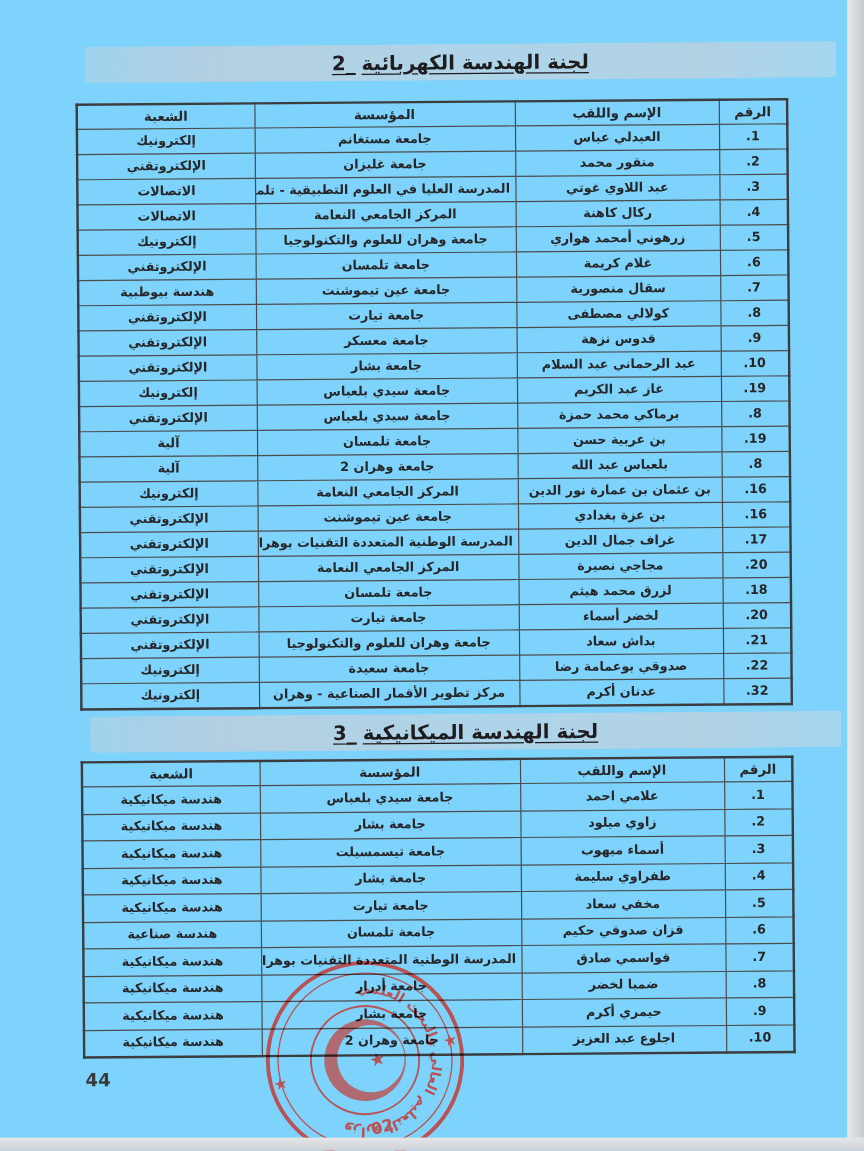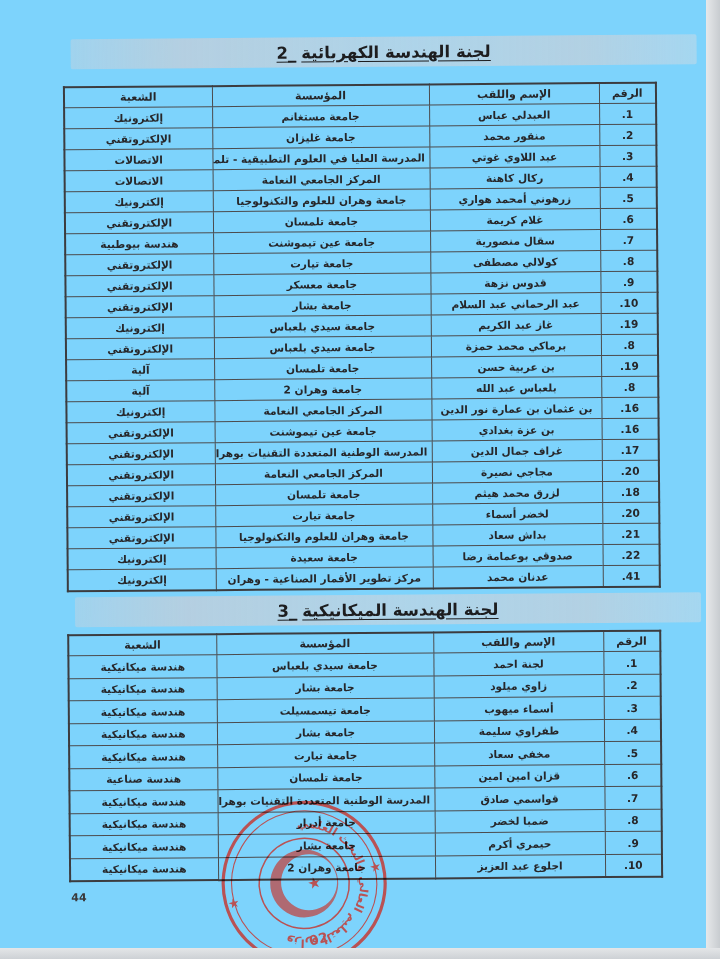--- a/index.html
+++ b/index.html
@@ -68,21 +68,21 @@
   table.roster{border:2px solid #3c3c3f;}
   table.roster th{font-size:11px;height:19px;}
   .table-2 th{height:24px;}
   table.roster td{font-size:10.6px;}
   .table-1 td{height:20px;}
   .table-2 td{height:21.5px;}
   td.col-num,th.col-num{font-size:10.5px;}
   
   .page-num{
     position:absolute;left:68px;top:889px;
-    font-size:11px;font-weight:bold;color:#3a3a3c;
+    font-size:15px;font-weight:bold;color:#3a3a3c;
   }
   
   .stamp{
     position:absolute;left:214px;top:796px;
     mix-blend-mode:multiply;
     opacity:.88;
   }
   .stamp .ink{color:#c2403c;stroke:#c2403c;}
   .stamp text{fill:#c2403c;font-family:"DejaVu Sans",sans-serif;font-weight:bold;}
 </style>
@@ -240,22 +240,22 @@
             <td class="col-institution">جامعة وهران للعلوم والتكنولوجيا</td>
             <td class="col-branch">الإلكتروتقني</td>
           </tr>
           <tr>
             <td class="col-num">22.</td>
             <td class="col-name">صدوقي بوعمامة رضا</td>
             <td class="col-institution">جامعة سعيدة</td>
             <td class="col-branch">إلكترونيك</td>
           </tr>
           <tr>
-            <td class="col-num">41.</td>
-            <td class="col-name">عدنان محمد</td>
+            <td class="col-num">32.</td>
+            <td class="col-name">عدنان أكرم</td>
             <td class="col-institution">مركز تطوير الأقمار الصناعية - وهران</td>
             <td class="col-branch">إلكترونيك</td>
           </tr>
         </tbody>
       </table>
 
     <div class="title-band band-2">
       <div class="band-title">
         <span class="t-prefix">3_</span><span>لجنة الهندسة الميكانيكية</span>
       </div>
@@ -272,21 +272,21 @@
           <tr>
             <th class="col-num">الرقم</th>
             <th class="col-name">الإسم واللقب</th>
             <th class="col-institution">المؤسسة</th>
             <th class="col-branch">الشعبة</th>
           </tr>
         </thead>
         <tbody>
           <tr>
             <td class="col-num">1.</td>
-            <td class="col-name">لجنة احمد</td>
+            <td class="col-name">علامي احمد</td>
             <td class="col-institution">جامعة سيدي بلعباس</td>
             <td class="col-branch">هندسة ميكانيكية</td>
           </tr>
           <tr>
             <td class="col-num">2.</td>
             <td class="col-name">زاوي ميلود</td>
             <td class="col-institution">جامعة بشار</td>
             <td class="col-branch">هندسة ميكانيكية</td>
           </tr>
           <tr>
@@ -302,21 +302,21 @@
             <td class="col-branch">هندسة ميكانيكية</td>
           </tr>
           <tr>
             <td class="col-num">5.</td>
             <td class="col-name">مخفي سعاد</td>
             <td class="col-institution">جامعة تيارت</td>
             <td class="col-branch">هندسة ميكانيكية</td>
           </tr>
           <tr>
             <td class="col-num">6.</td>
-            <td class="col-name">قزان امين امين</td>
+            <td class="col-name">قزان صدوقي حكيم</td>
             <td class="col-institution">جامعة تلمسان</td>
             <td class="col-branch">هندسة صناعية</td>
           </tr>
           <tr>
             <td class="col-num">7.</td>
             <td class="col-name">قواسمي صادق</td>
             <td class="col-institution">المدرسة الوطنية المتعددة التقنيات بوهران</td>
             <td class="col-branch">هندسة ميكانيكية</td>
           </tr>
           <tr>

